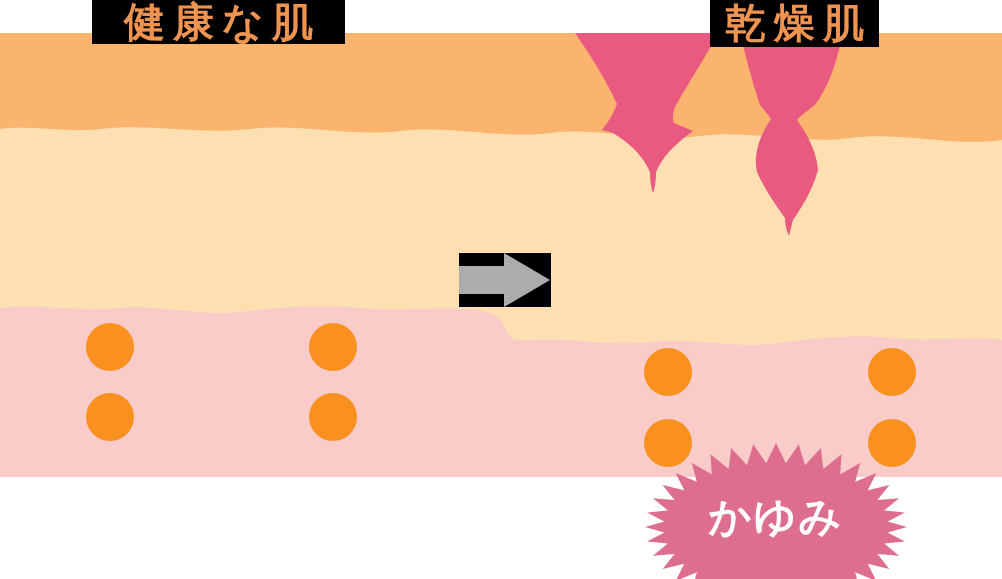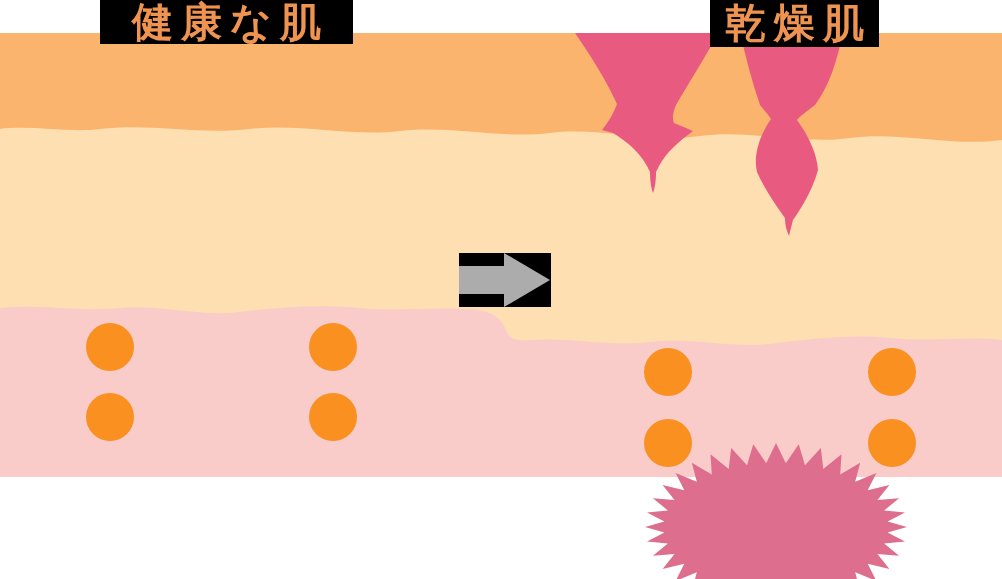--- a/index.html
+++ b/index.html
@@ -18,21 +18,21 @@
   }
   .label-text{
     color:#EF9450;
     font-size:41px;
     font-weight:bold;
     letter-spacing:8px;
     line-height:1;
     white-space:nowrap;
     text-indent:8px; 
   }
-  #label-healthy{left:100px;width:253px;height:44px;}
+  #label-healthy{left:92px;width:253px;height:44px;}
   #label-dry{left:710px;width:169px;height:47px;}
   #arrow-box{
     position:absolute;left:459px;top:253px;width:92px;height:54px;
     background:#000000;
   }
   #itch-burst-wrap{position:absolute;left:0;top:0;}
   #itch-label{
     position:absolute;
     left:676px;top:496px;width:200px;
     text-align:center;
@@ -108,20 +108,21 @@
       <circle cx="668" cy="372" r="24" fill="#F9901F"></circle>
       <circle cx="892" cy="372" r="24" fill="#F9901F"></circle>
       <circle cx="668" cy="443" r="24" fill="#F9901F"></circle>
       <circle cx="892" cy="443" r="24" fill="#F9901F"></circle>
     </g>
   </svg>
 
   <svg id="itch-burst-wrap" width="1002" height="579" viewBox="0 0 1002 579">
     <polygon id="burst-polygon" points="776.0,443.0 785.8,463.2 798.7,444.3 805.0,465.2 820.8,448.1 823.3,469.0 841.5,454.3 840.2,474.6 860.2,462.7 855.2,481.7 876.4,473.0 867.7,490.3 889.4,485.0 877.5,500.0 899.1,498.3 884.2,510.4 905.0,512.4 887.6,521.4 907.0,527.0 887.6,532.6 905.0,541.6 884.2,543.6 899.1,555.7 877.5,554.0 889.4,569.0 867.7,563.7 876.4,581.0 855.2,572.3 860.2,591.3 840.2,579.4 841.5,599.7 823.3,585.0 820.8,605.9 805.0,588.8 798.7,609.7 785.8,590.8 776.0,611.0 766.2,590.8 753.3,609.7 747.0,588.8 731.2,605.9 728.7,585.0 710.5,599.7 711.8,579.4 691.8,591.3 696.8,572.3 675.6,581.0 684.3,563.7 662.6,569.0 674.5,554.0 652.9,555.7 667.8,543.6 647.0,541.6 664.4,532.6 645.0,527.0 664.4,521.4 647.0,512.4 667.8,510.4 652.9,498.3 674.5,500.0 662.6,485.0 684.3,490.3 675.6,473.0 696.8,481.7 691.8,462.7 711.8,474.6 710.5,454.3 728.7,469.0 731.2,448.1 747.0,465.2 753.3,444.3 766.2,463.2" fill="#DD6E8E"></polygon>
   </svg>
+  <div id="itch-label">かゆみ</div>
 
   <div id="label-healthy" class="label-box">
     <span class="label-text">健康な肌</span>
   </div>
   <div id="label-dry" class="label-box">
     <span class="label-text">乾燥肌</span>
   </div>
 
   <div id="arrow-box">
     <svg width="92" height="54" viewBox="0 0 92 54">

